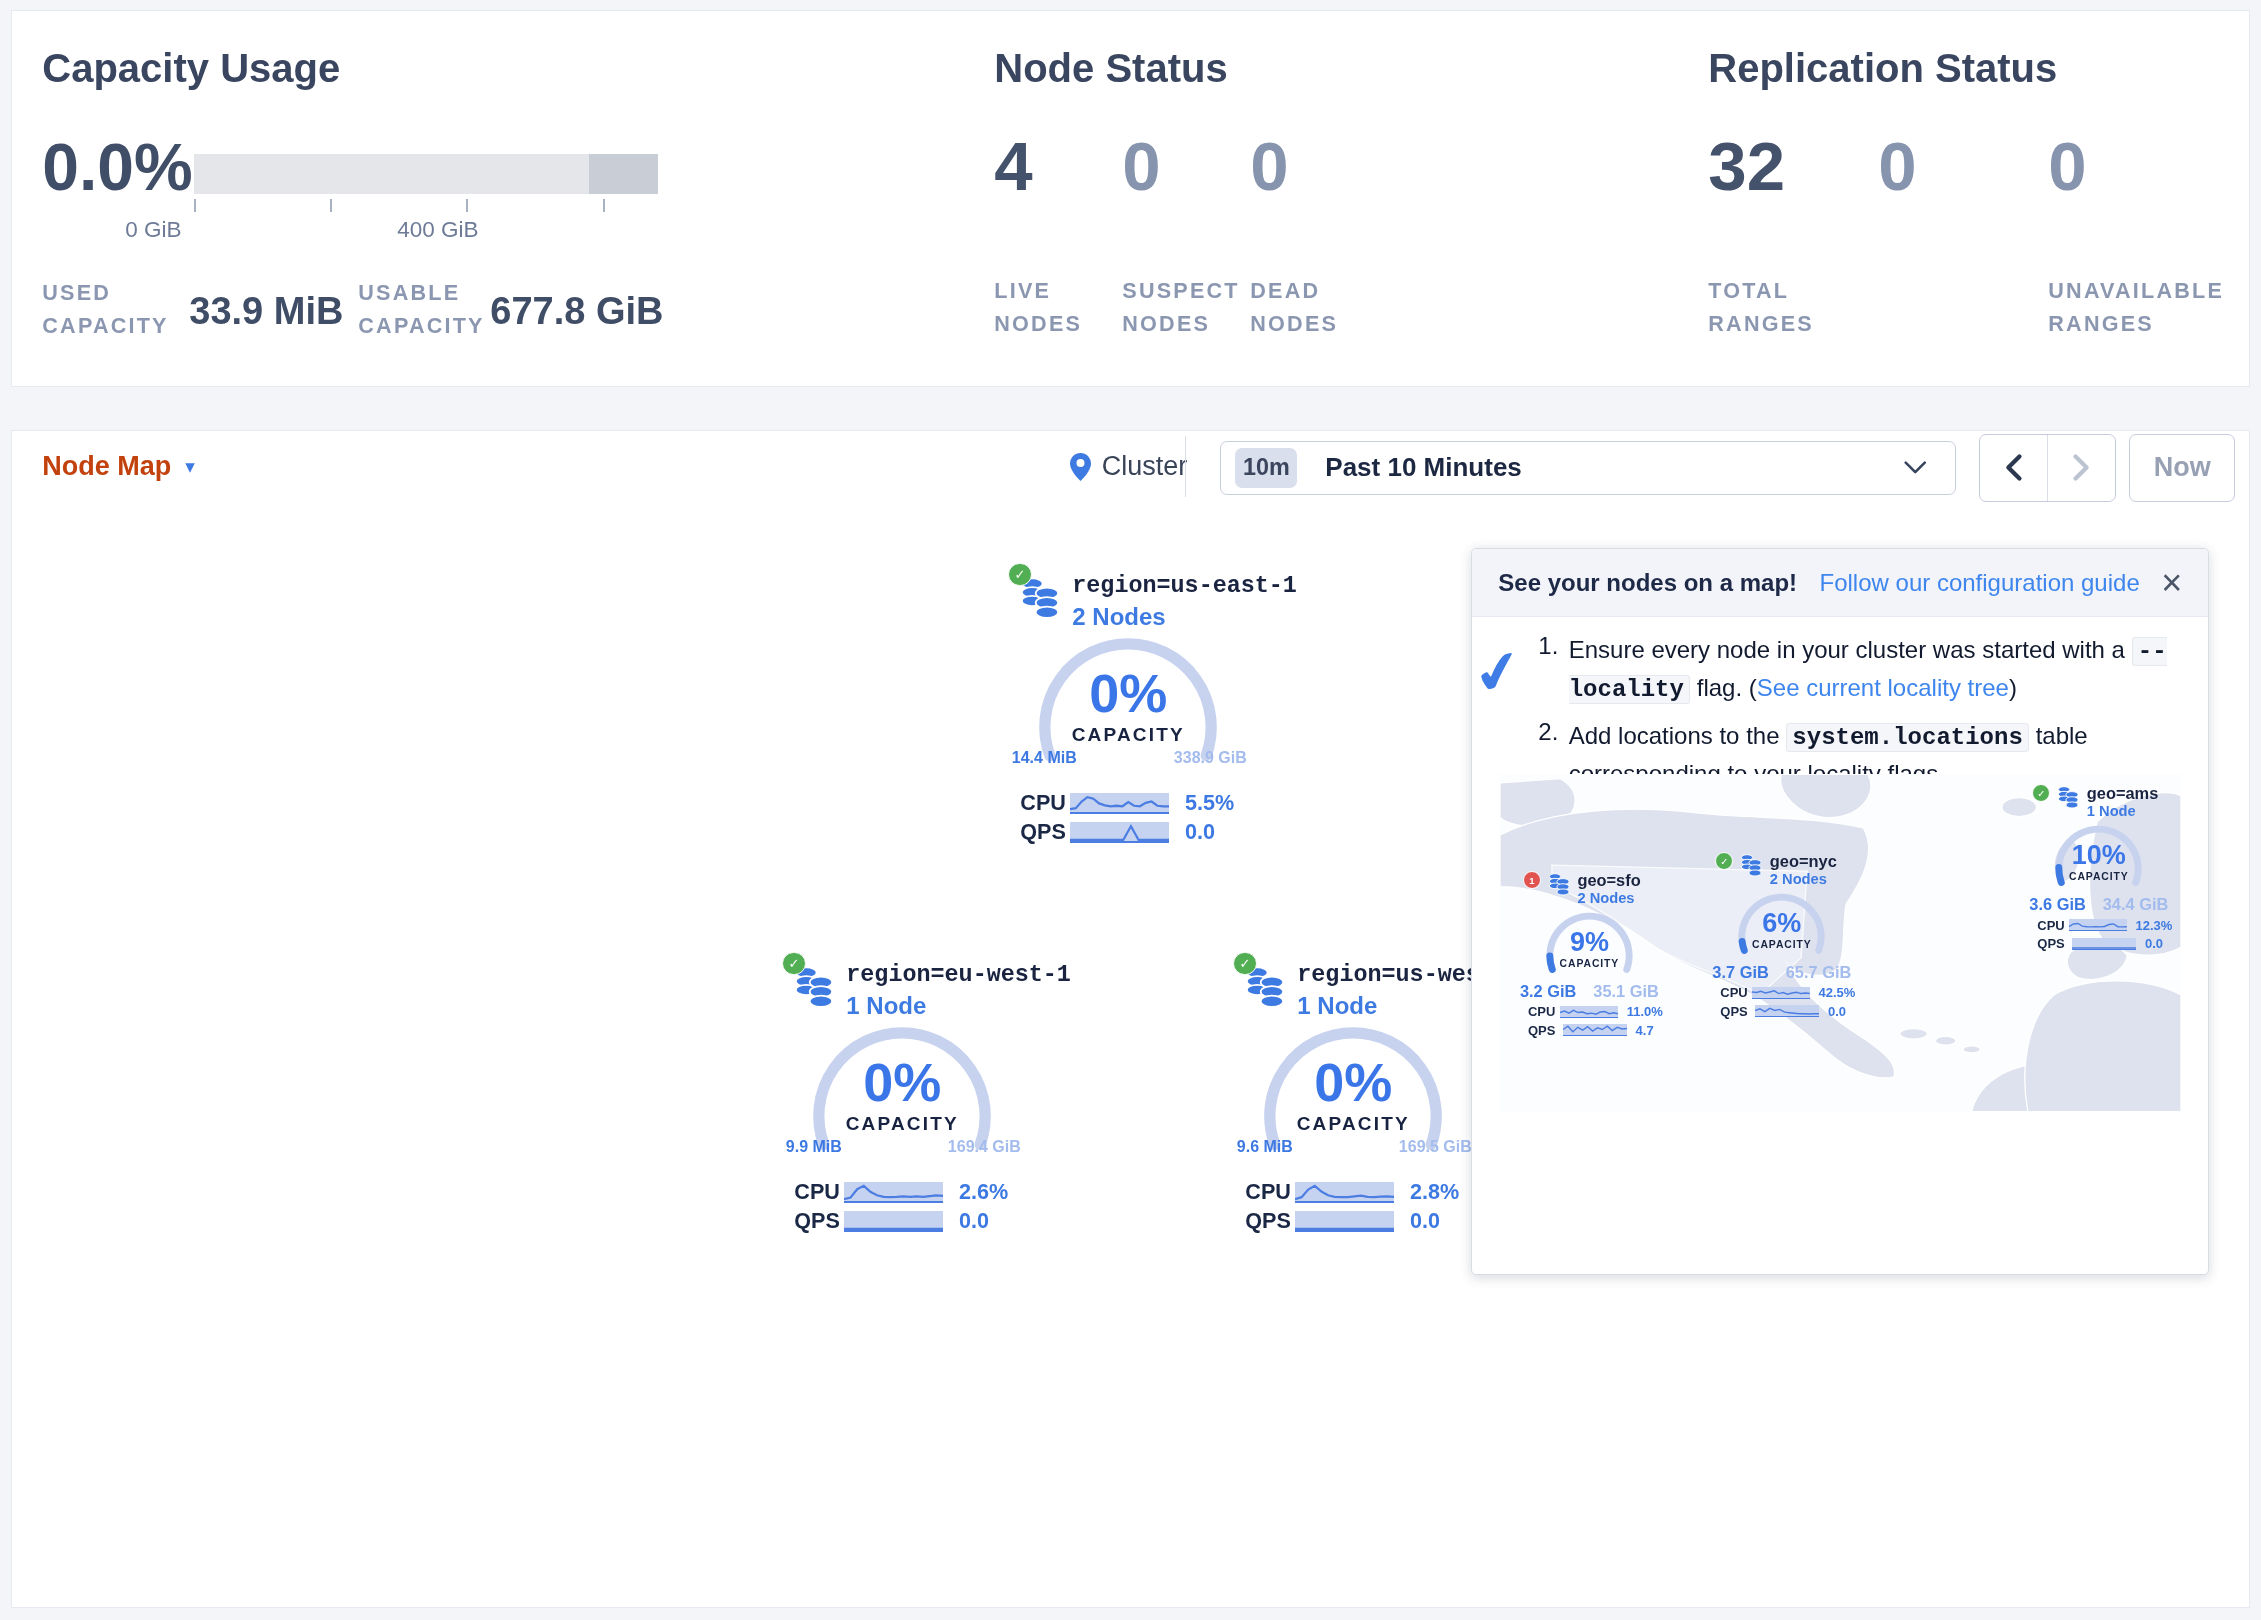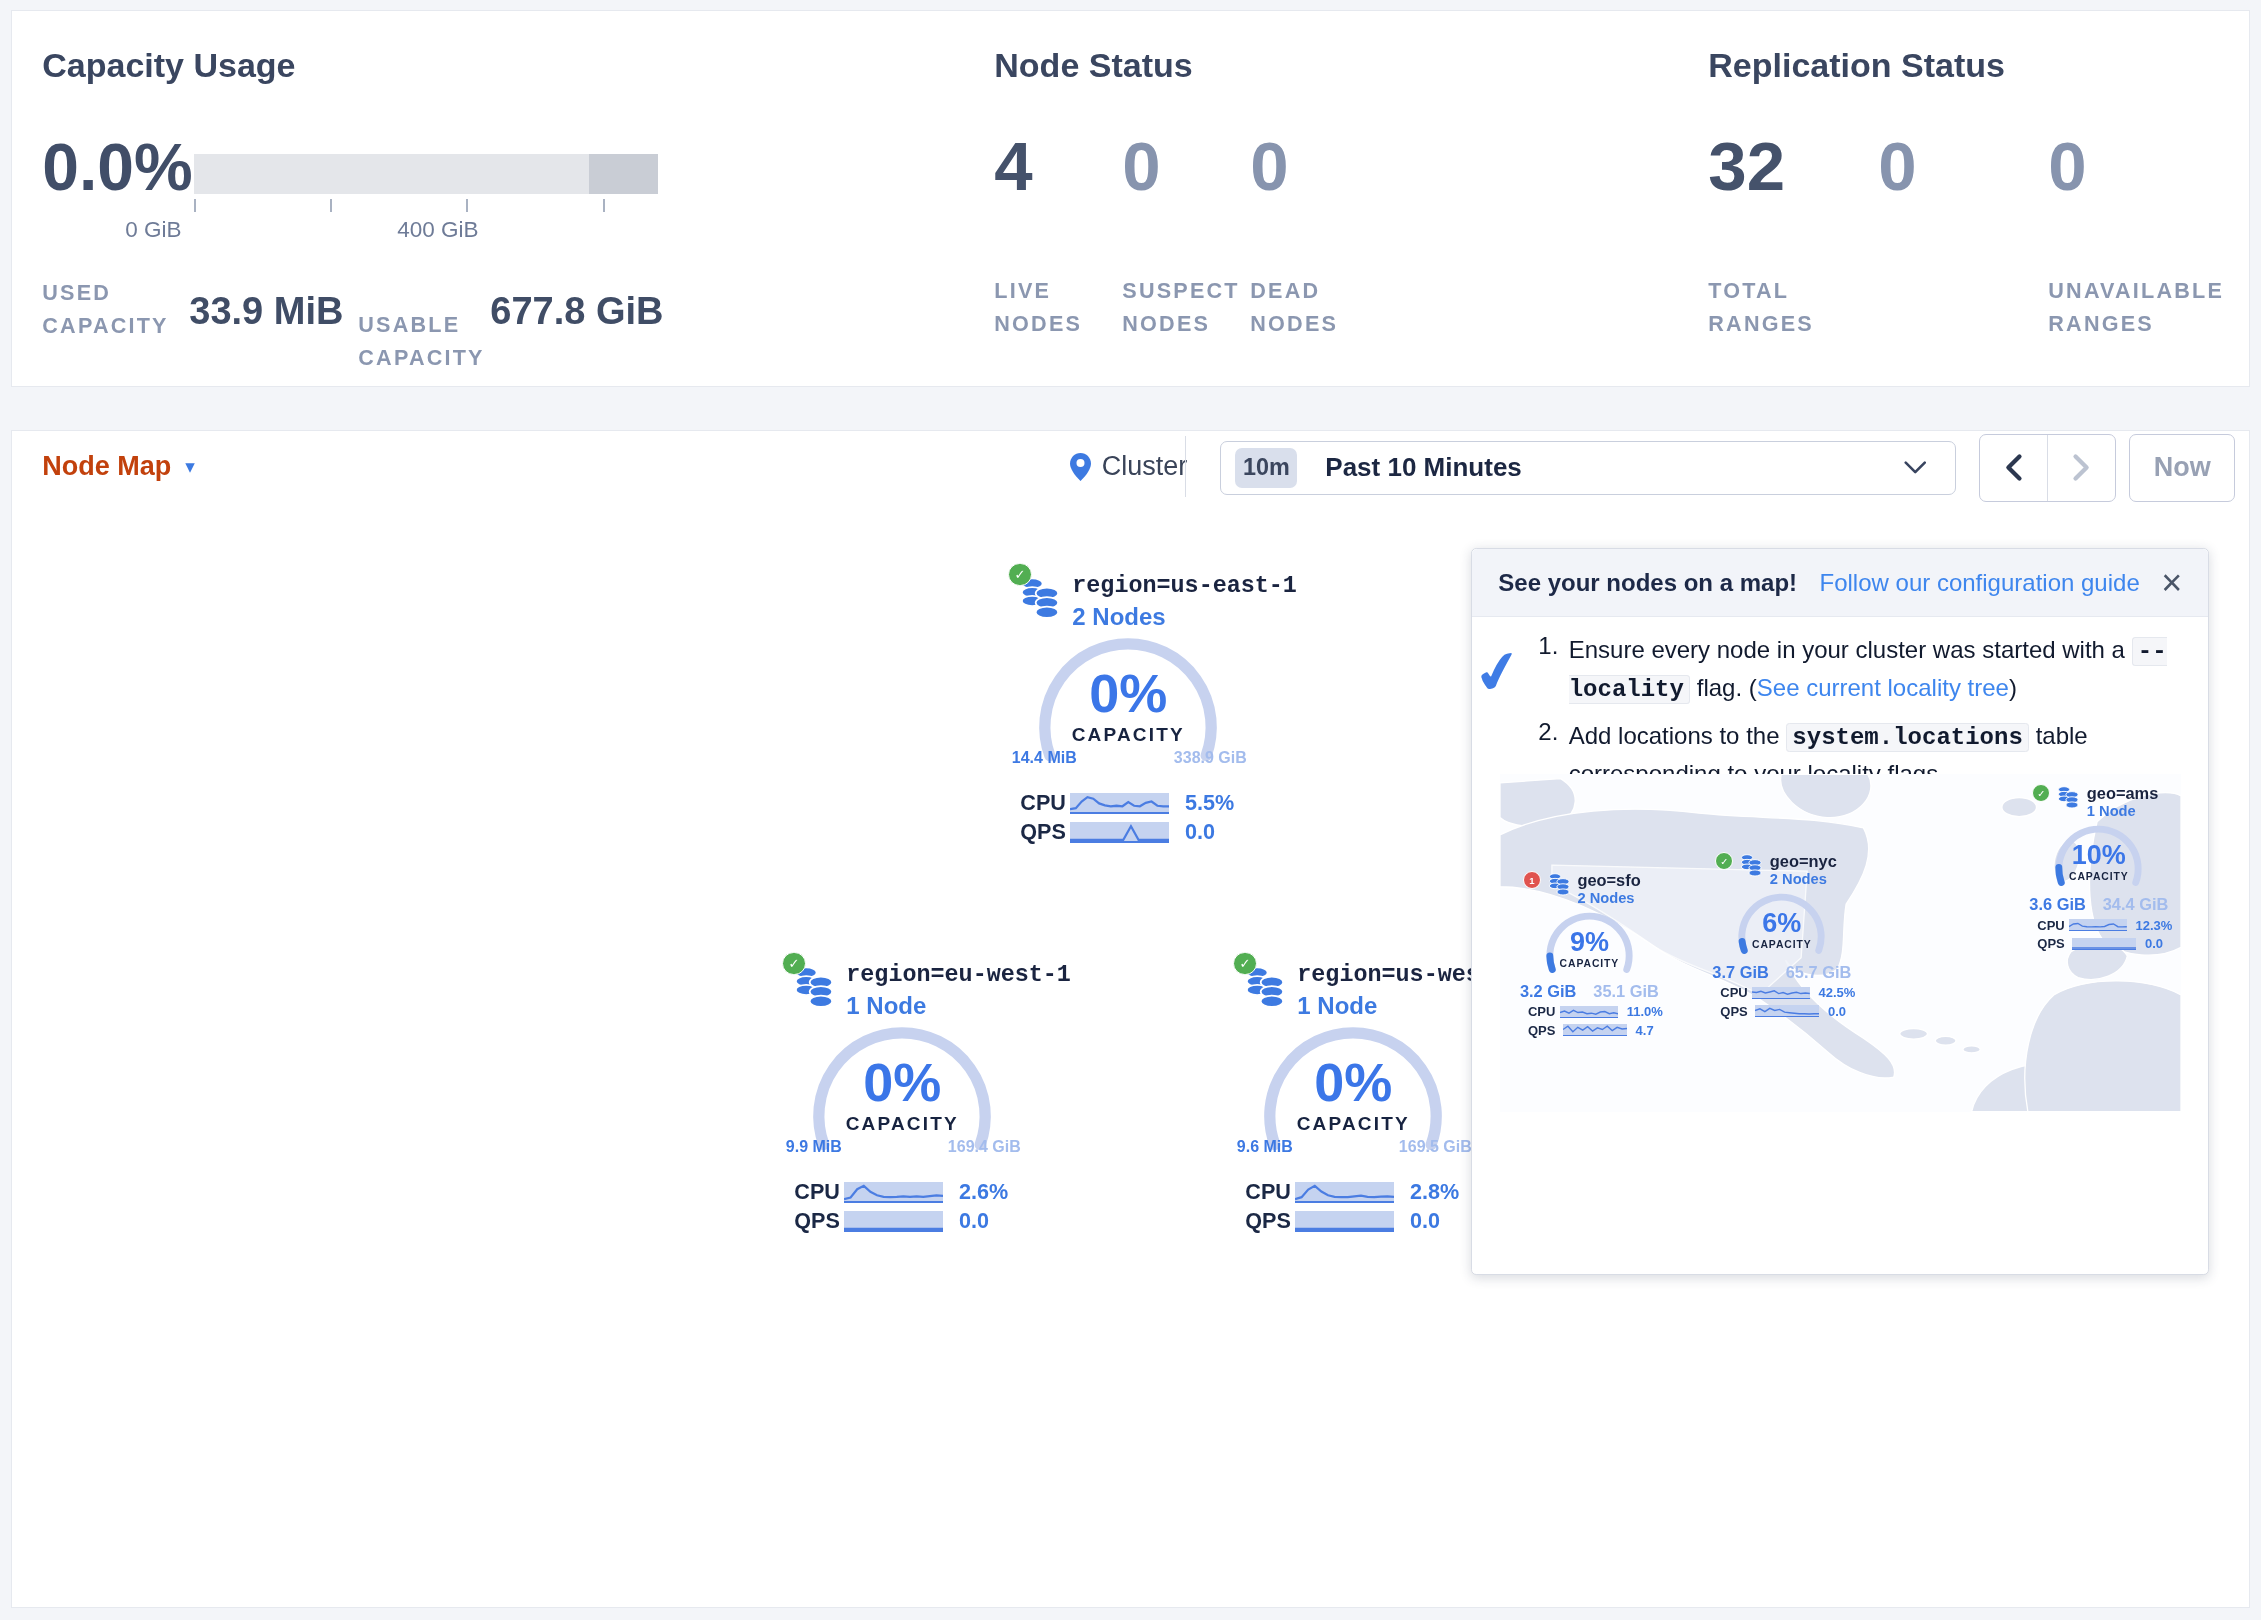--- a/index.html
+++ b/index.html
@@ -1,21 +1,21 @@
 <!DOCTYPE html>
 <html style="font-size:14px"><head>
 <meta charset="utf-8">
 <style>
   * { margin:0; padding:0; box-sizing:border-box; }
   html,body { width:2261px; height:1621px; }
   body { background:#f3f5f9; font-family:"Liberation Sans","DejaVu Sans",sans-serif; color:#1c2742; position:relative; overflow:hidden; }
   .panel { position:absolute; background:#fff; border:0.9px solid #e6e9ef; }
   
   #stats { left:11.3px; top:9.5px; width:2239px; height:377px; }
-  .stat-title { position:absolute; font-size:34px; font-weight:700; color:#3a4660; }
+  .stat-title { position:absolute; font-size:40px; font-weight:700; color:#3a4660; }
   .big-num { position:absolute; font-size:69px; font-weight:700; color:#45526b; line-height:1; }
   .big-num.dim { color:#8794ae; }
   .big-pct { position:absolute; font-size:66px; font-weight:700; color:#414e68; line-height:1; }
   .cap-bar { position:absolute; left:182px; top:143px; width:464px; height:40px; background:#e4e6ea; }
   .cap-bar-seg { position:absolute; right:0; top:0; width:69px; height:40px; background:#c9cdd5; }
   .tick { position:absolute; top:188px; width:1.7px; height:13px; background:#a9b2c2; }
   .tick-label { position:absolute; top:206px; width:139px; text-align:left; font-size:22.5px; color:#6e7b97; }
   .kv-label { position:absolute; font-size:21.6px; font-weight:600; letter-spacing:2.2px; color:#8b97b0; line-height:1.55; }
   .kv-value { position:absolute; font-size:38px; font-weight:700; color:#404d66; }
   .stat-label { position:absolute; bottom:45px; font-size:21.6px; font-weight:600; letter-spacing:2.2px; color:#8b97b0; line-height:1.55; }
@@ -97,21 +97,21 @@
     <div class="cap-bar-seg"></div>
   </div>
   <div class="tick" style="left:182px;"></div>
   <div class="tick" style="left:318px;"></div>
   <div class="tick" style="left:454px;"></div>
   <div class="tick" style="left:591px;"></div>
   <div class="tick-label" style="left:113px;">0 GiB</div>
   <div class="tick-label" style="left:385px;">400 GiB</div>
   <div class="kv-label" style="left:30px; top:265px; width:156px;">USED CAPACITY</div>
   <div class="kv-value" style="left:177px; top:279px;">33.9 MiB</div>
-  <div class="kv-label" style="left:346px; top:265px; width:160px;margin-top:32px;">USABLE CAPACITY</div>
+  <div class="kv-label" style="left:346px; top:265px; width:160px;">USABLE CAPACITY</div>
   <div class="kv-value" style="left:478px; top:279px;">677.8 GiB</div>
 
   <div class="stat-title" style="left:982px; top:35px;">Node Status</div>
   <div class="big-num" style="left:982px; top:121px;">4</div>
   <div class="big-num dim" style="left:1110px; top:121px;">0</div>
   <div class="big-num dim" style="left:1238px; top:121px;">0</div>
   <div class="stat-label" style="left:982px; width:106px;">LIVE NODES</div>
   <div class="stat-label" style="left:1110px; width:126px;margin-top:43px;">SUSPECT NODES</div>
   <div class="stat-label" style="left:1238px; width:106px;">DEAD NODES</div>
 

